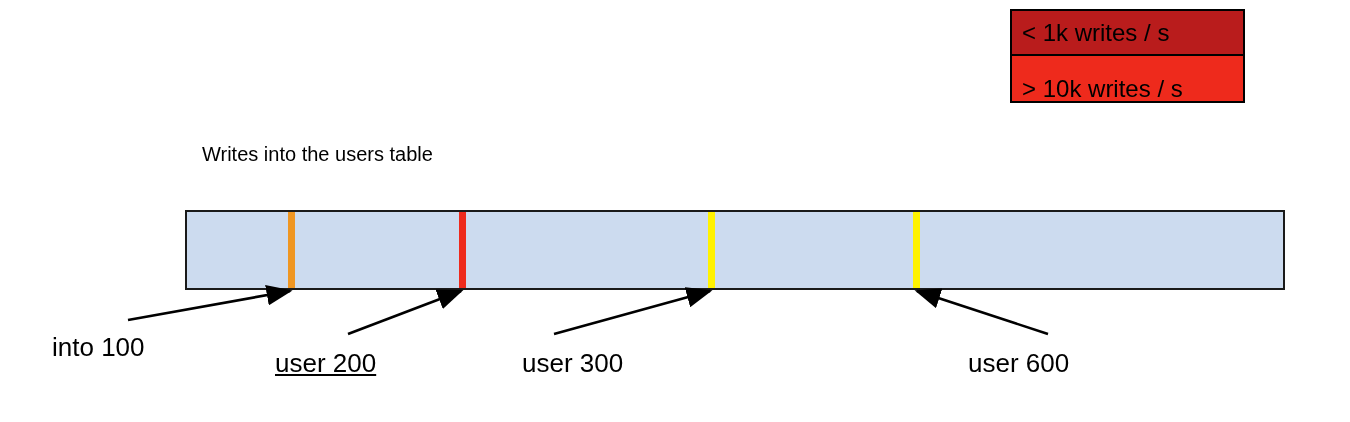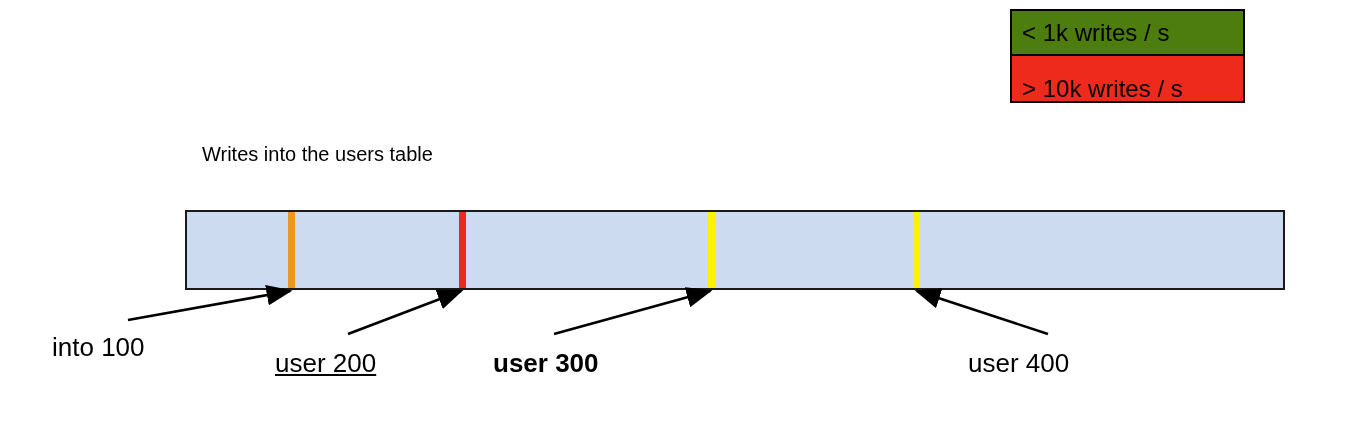--- a/index.html
+++ b/index.html
@@ -86,21 +86,21 @@
     position: absolute;
     font-size: 26px;
     line-height: 1;
     white-space: nowrap;
   }
 </style>
 </head>
 <body>
 
 <div id="legend">
-  <div class="legend-row" style="background: #4d7c0f;">
+  <div class="legend-row" style="background: #b91c1c;">
     <span>&lt; 1k writes / s</span>
   </div>
   <div class="legend-row" style="background: rgb(238, 42, 28);">
     <span>&gt; 10k writes / s</span>
   </div>
 </div>
 
 <div id="diagram-title">Writes into the users table</div>
 
 <div id="bar" style="left: 185px; top: 210px; width: 1100px; height: 80px; border-color: rgb(26, 26, 26);">
@@ -118,14 +118,14 @@
     </marker>
   </defs>
   <line stroke="#000000" stroke-width="2.6" marker-end="url(#arrowhead)" x1="128" y1="320" x2="290" y2="291"></line>
   <line stroke="#000000" stroke-width="2.6" marker-end="url(#arrowhead)" x1="348" y1="334" x2="461" y2="291"></line>
   <line stroke="#000000" stroke-width="2.6" marker-end="url(#arrowhead)" x1="554" y1="334" x2="710" y2="291"></line>
   <line stroke="#000000" stroke-width="2.6" marker-end="url(#arrowhead)" x1="1048" y1="334" x2="917" y2="291"></line>
 </svg>
 
 <div class="callout-label" style="left: 52px; top: 334px;">into 100</div>
 <div class="callout-label" style="left: 275px; top: 350px; text-decoration: underline;">user 200</div>
-<div class="callout-label" style="left: 493px; top: 350px; font-weight: bold;">user 300</div>
-<div class="callout-label" style="left: 968px; top: 350px;">user 400</div>
+<div class="callout-label" style="left: 522px; top: 350px;">user 300</div>
+<div class="callout-label" style="left: 968px; top: 350px;">user 600</div>
 
 </body></html>

